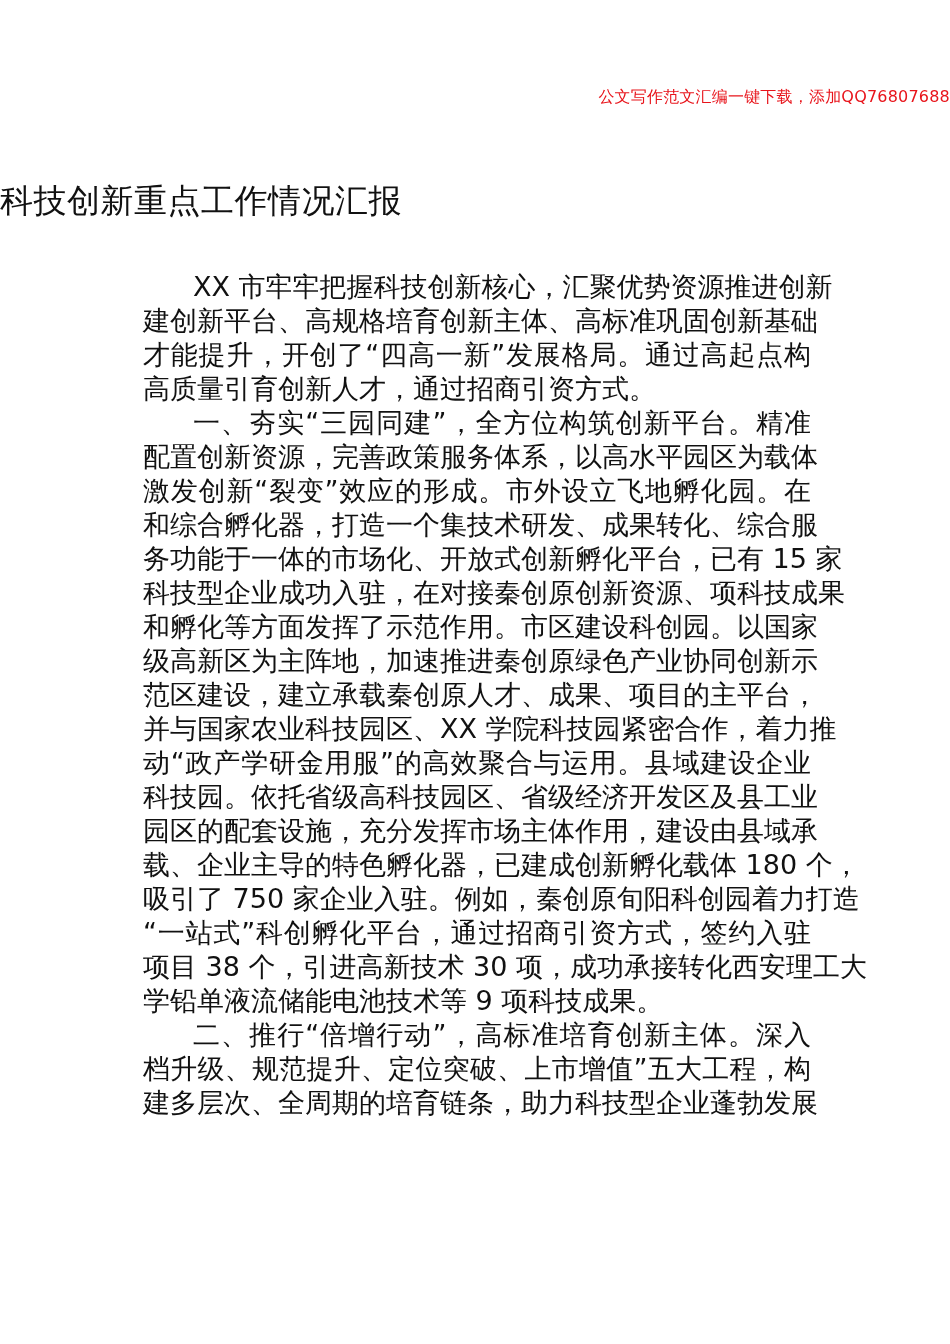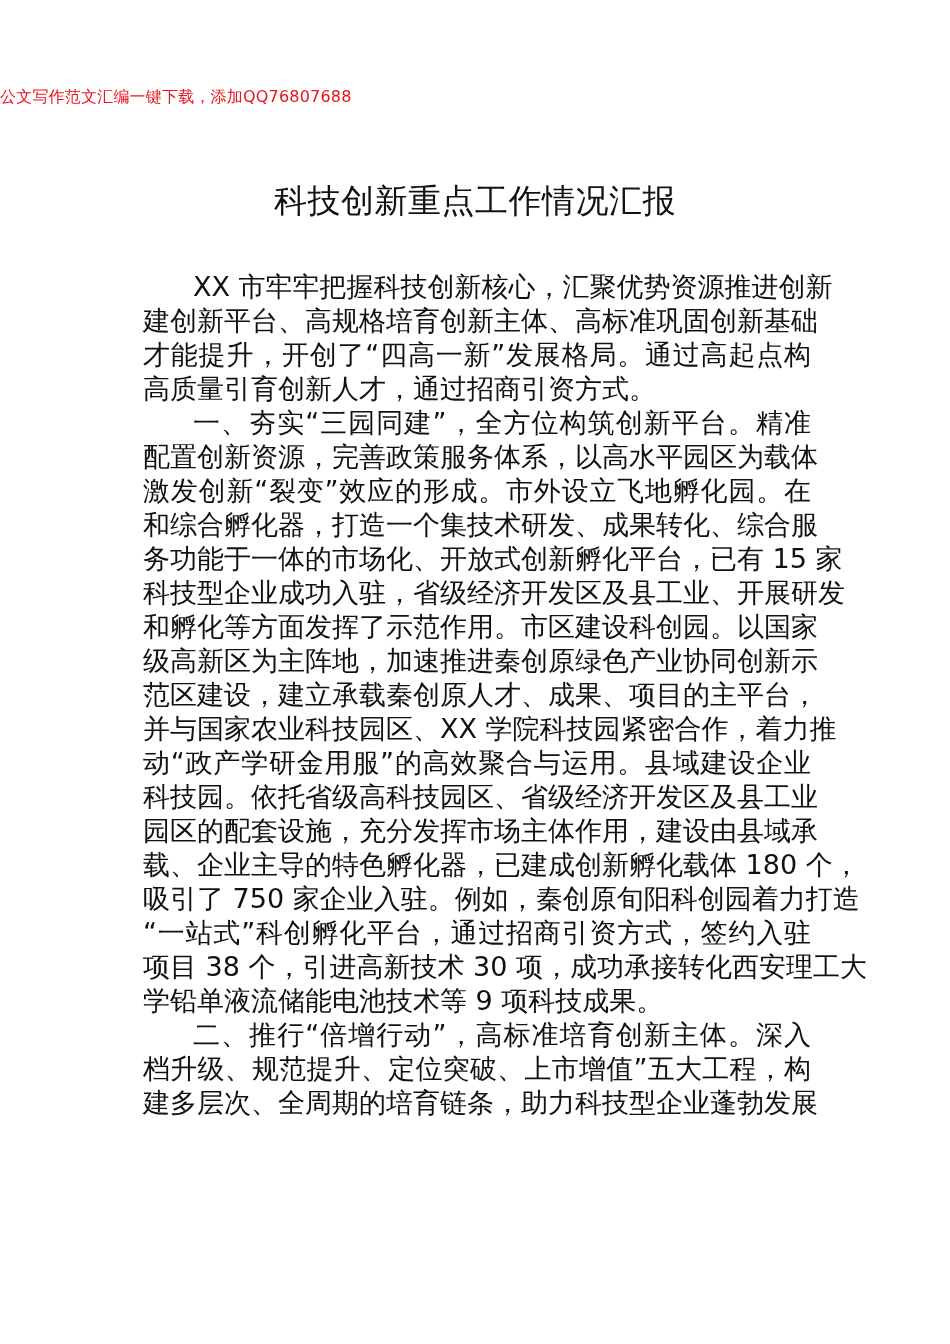--- a/index.html
+++ b/index.html
@@ -1,24 +1,24 @@
 <!DOCTYPE html>
 <html><head>
   <meta charset="utf-8">
   <style>
     html, body { margin: 0; padding: 0; background: #ffffff; }
     body { width: 950px; height: 1344px; position: relative; overflow: hidden; }
     .page { position: absolute; left: 0; top: 0; width: 950px; height: 1344px; background: #fff; }
     .header-ad {
-      position: absolute; top: 86px; left: 0; width: 950px; text-align: left;
+      position: absolute; top: 86px; left: 0; width: 950px; text-align: right;
       color: #e8141b; font-family: "DejaVu Sans", sans-serif; font-size: 16px; line-height: 22px;
       letter-spacing: 0.2px;
     }
     .title {
-      position: absolute; top: 178px; left: 0; width: 950px; text-align: center;
+      position: absolute; top: 178px; left: 0; width: 950px; text-align: left;
       color: #111; font-family: "DejaVu Sans", sans-serif; font-size: 33px; line-height: 46px;
       letter-spacing: 0.5px;
     }
     .body-text {
       position: absolute; left: 143px; top: 270px; width: 668px;
       font-family: "DejaVu Sans", sans-serif; font-size: 27px; color: #111;
     }
     .line {
       height: 34px; line-height: 34px; white-space: nowrap;
       text-align: justify; text-align-last: justify; overflow: visible;
@@ -42,21 +42,21 @@
       <div class="line">才能提升，开创了“四高一新”发展格局。通过高起点构</div>
       <div class="line last">高质量引育创新人才，通过招商引资方式。</div>
     </div>
 
     <div>
       <div class="line indent">一、夯实“三园同建”，全方位构筑创新平台。精准</div>
       <div class="line">配置创新资源，完善政策服务体系，以高水平园区为载体</div>
       <div class="line">激发创新“裂变”效应的形成。市外设立飞地孵化园。在</div>
       <div class="line">和综合孵化器，打造一个集技术研发、成果转化、综合服</div>
       <div class="line">务功能于一体的市场化、开放式创新孵化平台，已有 15 家</div>
-      <div class="line">科技型企业成功入驻，省级经济开发区及县工业、开展研发</div>
+      <div class="line">科技型企业成功入驻，在对接秦创原创新资源、项科技成果</div>
       <div class="line">和孵化等方面发挥了示范作用。市区建设科创园。以国家</div>
       <div class="line">级高新区为主阵地，加速推进秦创原绿色产业协同创新示</div>
       <div class="line">范区建设，建立承载秦创原人才、成果、项目的主平台，</div>
       <div class="line">并与国家农业科技园区、XX 学院科技园紧密合作，着力推</div>
       <div class="line">动“政产学研金用服”的高效聚合与运用。县域建设企业</div>
       <div class="line">科技园。依托省级高科技园区、省级经济开发区及县工业</div>
       <div class="line">园区的配套设施，充分发挥市场主体作用，建设由县域承</div>
       <div class="line">载、企业主导的特色孵化器，已建成创新孵化载体 180 个，</div>
       <div class="line">吸引了 750 家企业入驻。例如，秦创原旬阳科创园着力打造</div>
       <div class="line">“一站式”科创孵化平台，通过招商引资方式，签约入驻</div>

